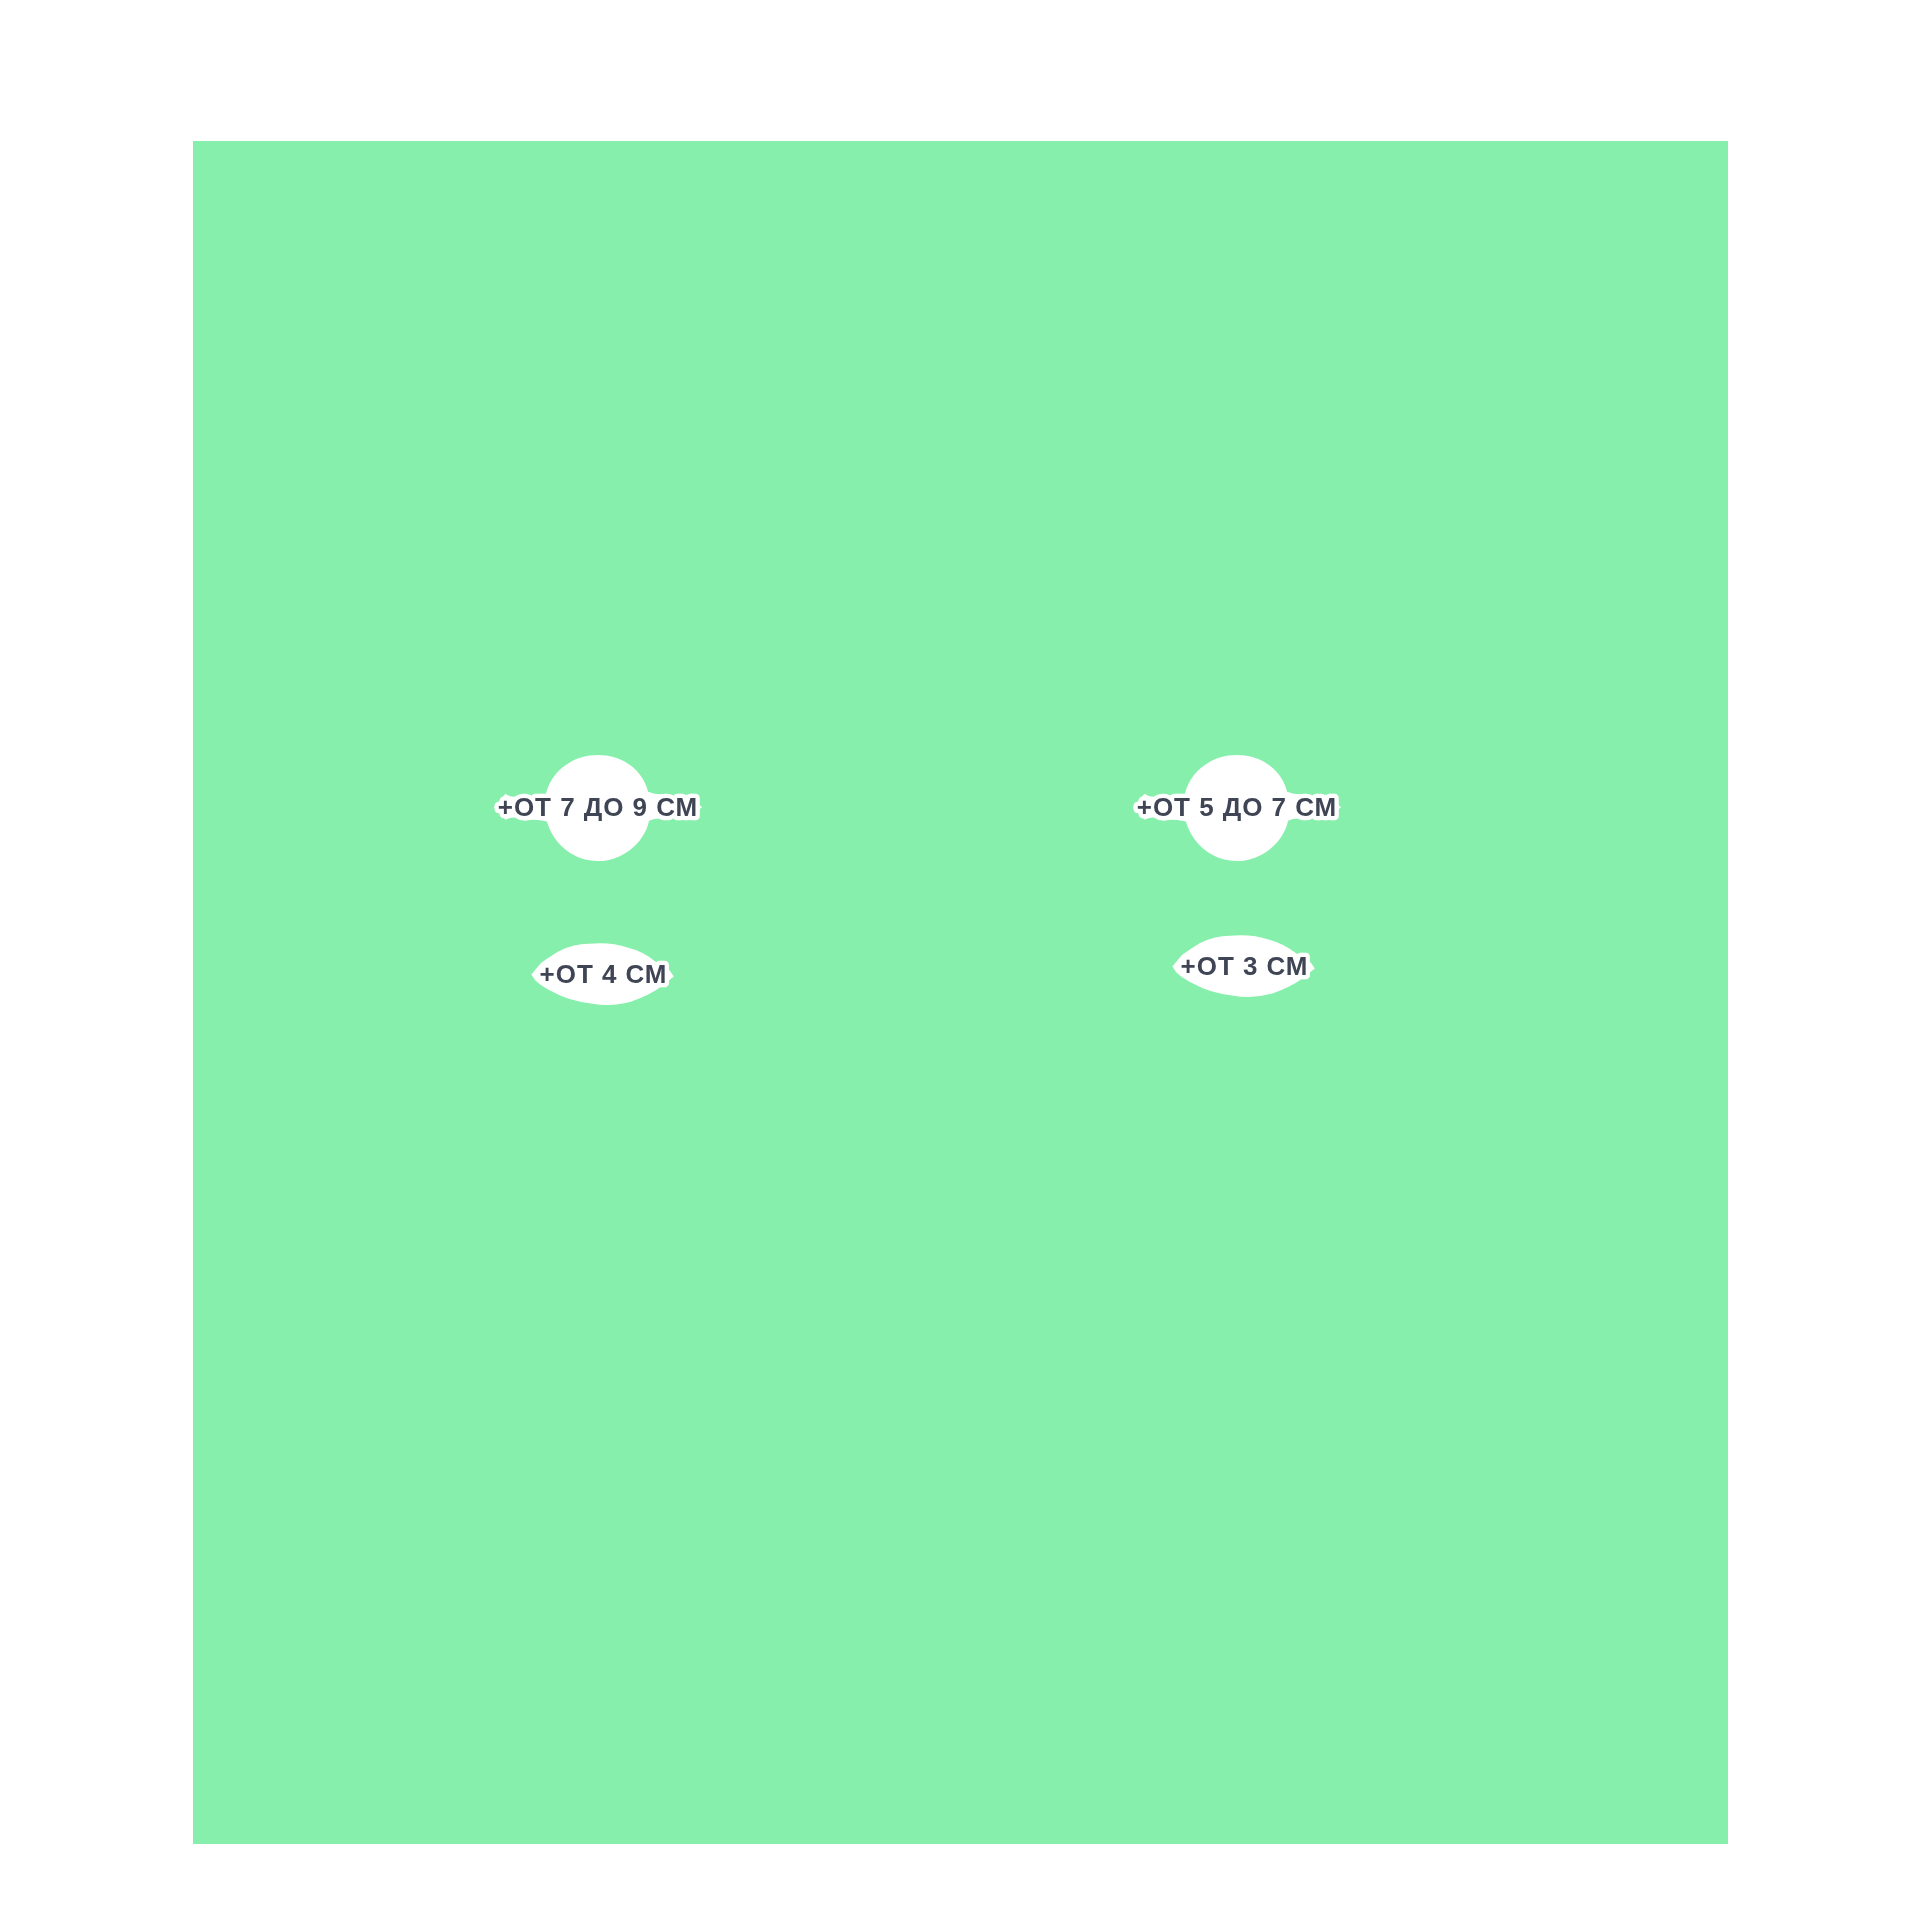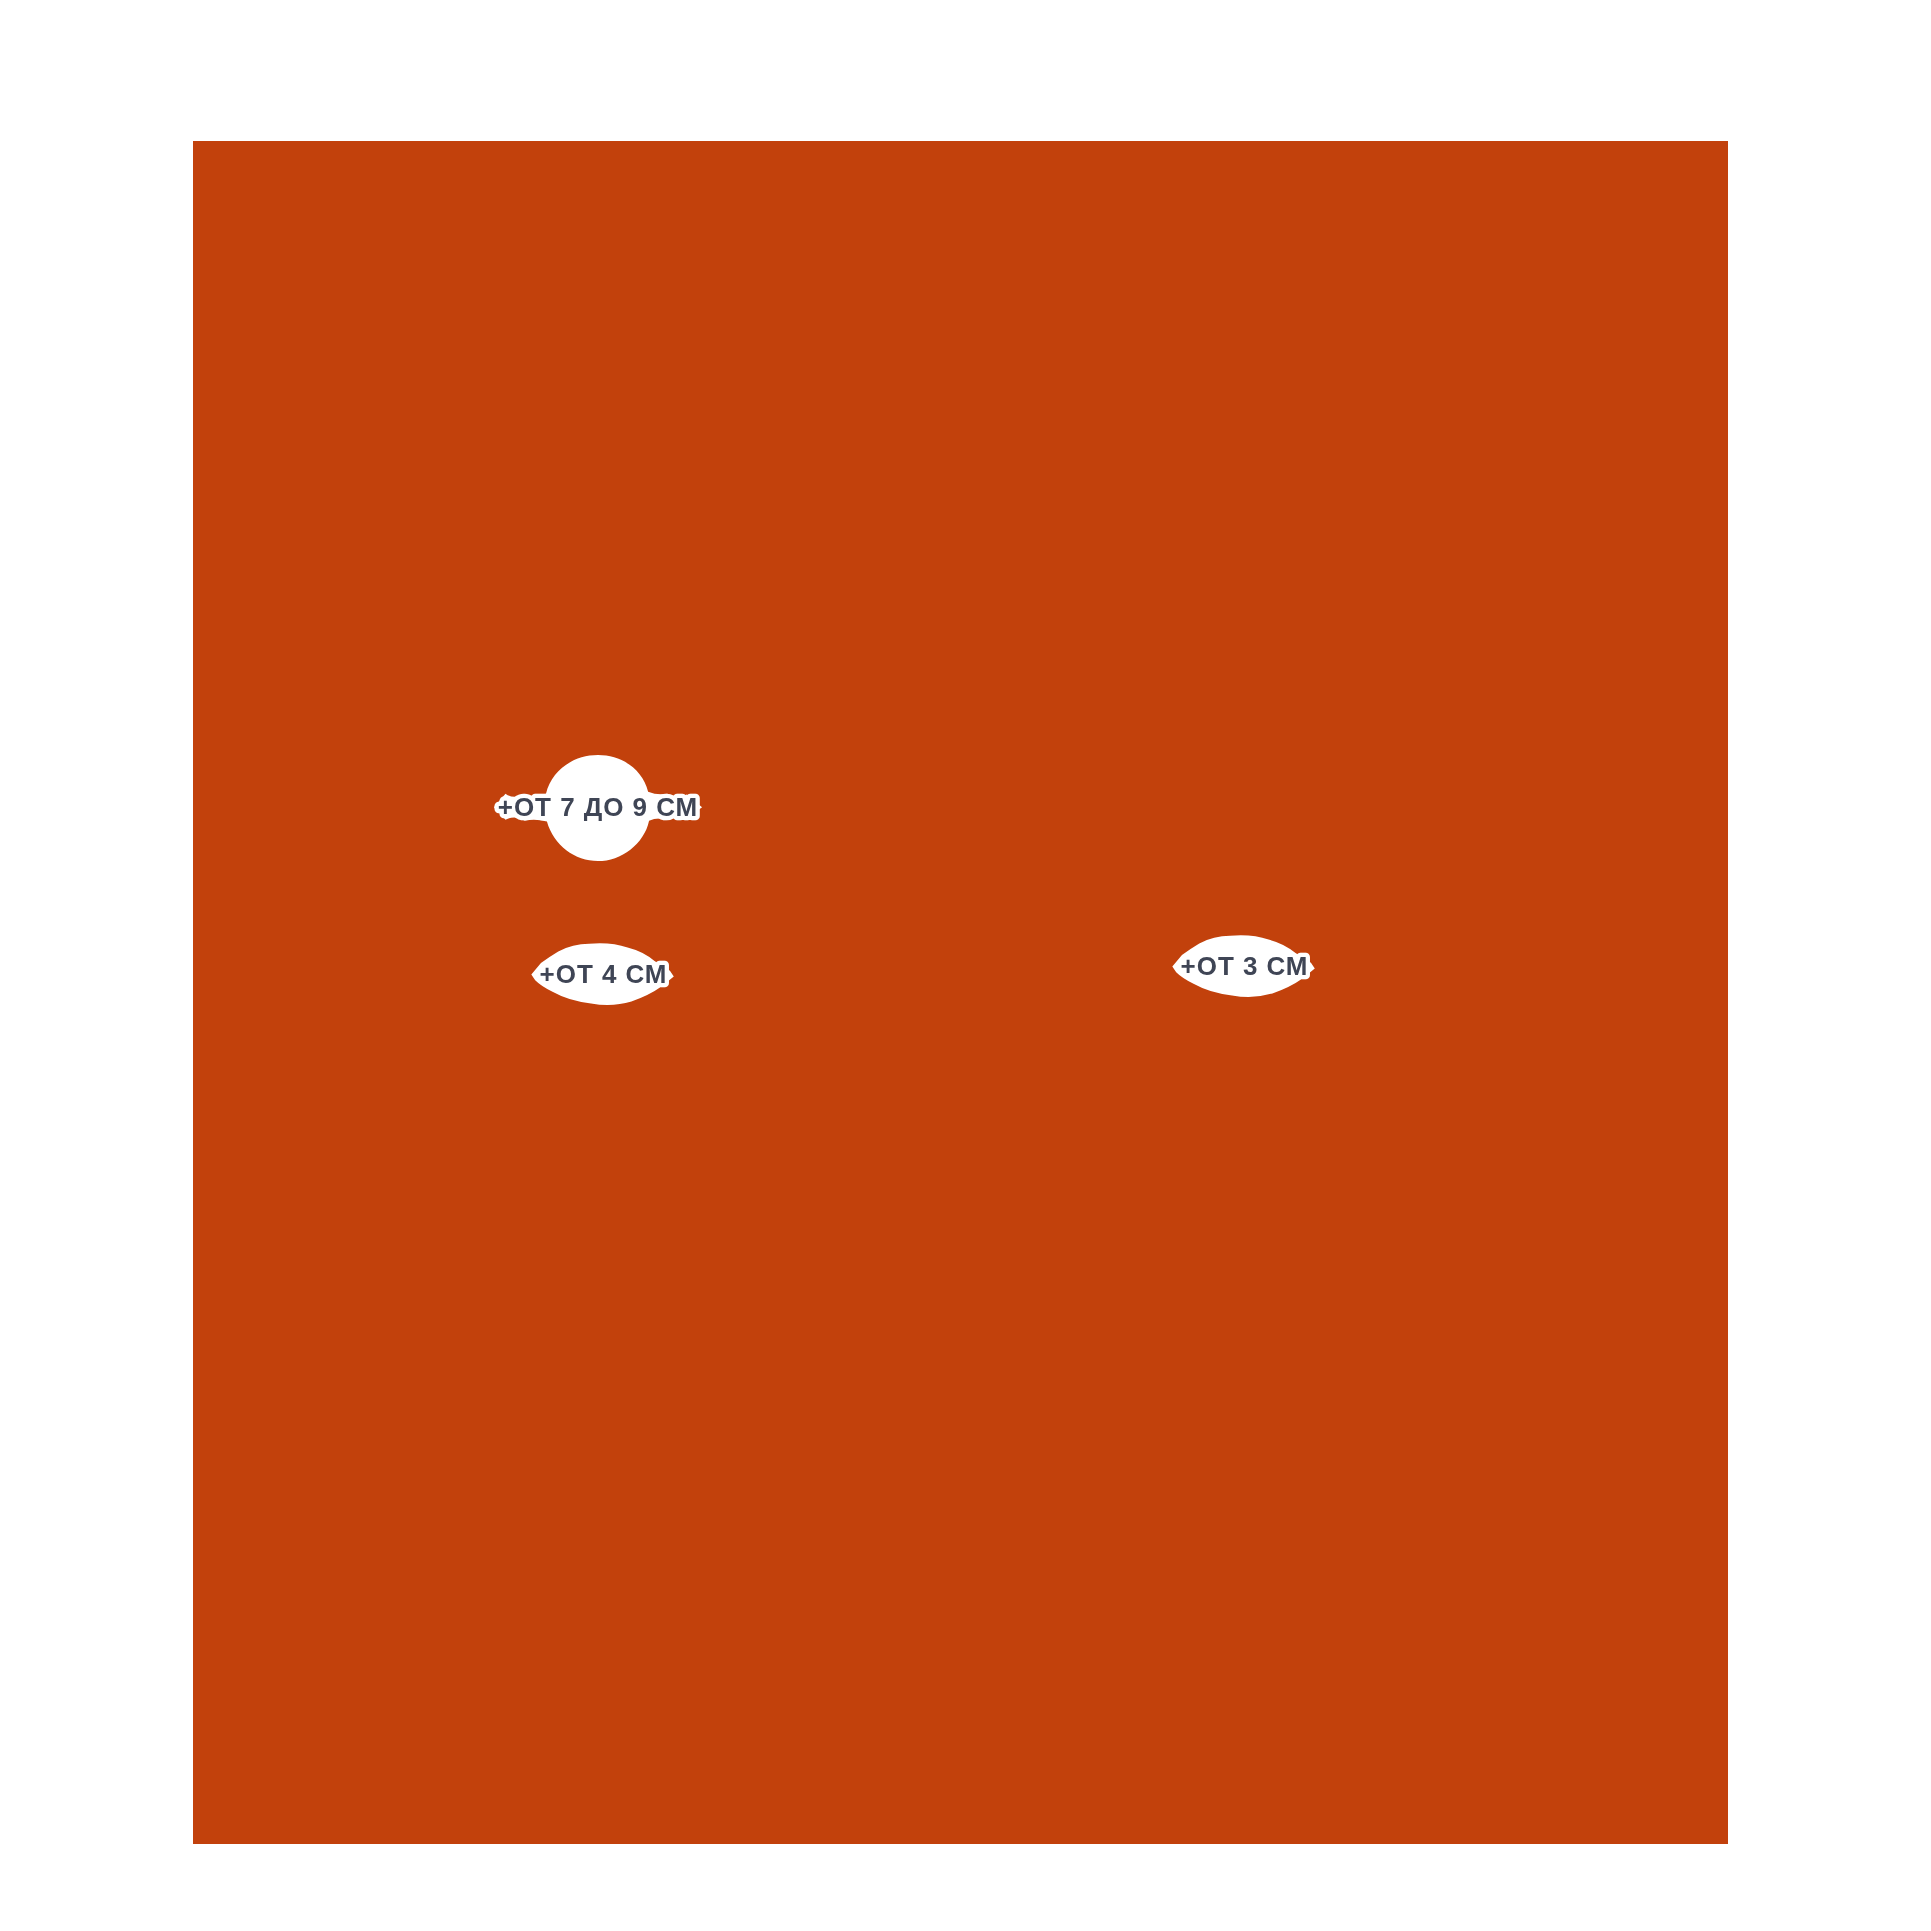--- a/index.html
+++ b/index.html
@@ -15,21 +15,21 @@
     background: #ffffff;
     overflow: hidden;
     font-family: "Liberation Sans", "DejaVu Sans", sans-serif;
   }
   .panel {
     position: absolute;
     left: 193px;
     top: 141px;
     width: 1535px;
     height: 1703px;
-    background: #c2410c;
+    background: #86efac;
   }
   .callout {
     position: absolute;
   }
   .callout svg {
     display: block;
     overflow: visible;
   }
   .blob {
     fill: #ffffff;
@@ -62,20 +62,31 @@
         <path class="blob" d="M 2 58 L 14 44 Q 22 50 32 45 Q 44 49 56 44
                  C 62 20 84 4 110 4 C 134 4 156 18 162 42
                  Q 172 46 182 44 Q 192 50 202 45 L 218 58
                  L 202 70 Q 192 66 182 71 Q 172 68 163 72
                  C 158 96 134 114 110 114 C 86 114 64 98 57 73
                  Q 46 70 34 72 Q 24 66 14 71 Z" fill="#ffffff"></path>
         <text class="size-label" x="110" y="67">+ОТ 7 ДО 9 СМ</text>
       </svg>
     </div>
 
+    <div class="callout c2">
+      <svg width="212" height="120" viewBox="0 0 220 124">
+        <path class="blob" d="M 2 58 L 14 44 Q 22 50 32 45 Q 44 49 56 44
+                 C 62 20 84 4 110 4 C 134 4 156 18 162 42
+                 Q 172 46 182 44 Q 192 50 202 45 L 218 58
+                 L 202 70 Q 192 66 182 71 Q 172 68 163 72
+                 C 158 96 134 114 110 114 C 86 114 64 98 57 73
+                 Q 46 70 34 72 Q 24 66 14 71 Z" fill="#ffffff"></path>
+        <text class="size-label" x="110" y="67">+ОТ 5 ДО 7 СМ</text>
+      </svg>
+    </div>
 
     <div class="callout c3">
       <svg width="150" height="77" viewBox="0 0 155 80">
         <path class="blob" d="M 2 40 L 12 28 Q 20 22 30 16 Q 45 8 62 8
                  Q 85 6 102 12 Q 118 16 130 26 L 146 36 L 150 42
                  L 138 52 Q 124 62 106 68 Q 86 74 64 70
                  Q 42 68 24 58 Q 12 52 6 46 Z" fill="#ffffff"></path>
         <text class="size-label" x="77" y="49">+ОТ 4 СМ</text>
       </svg>
     </div>

